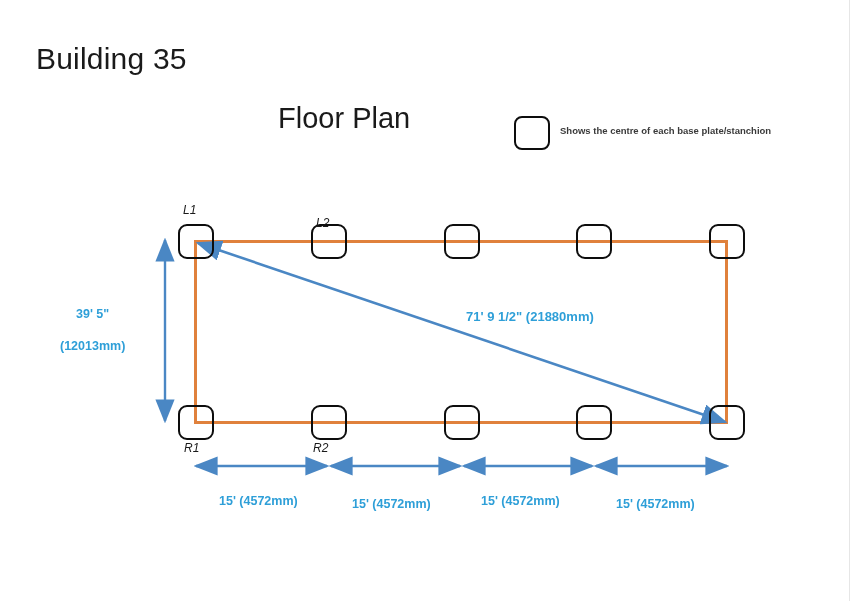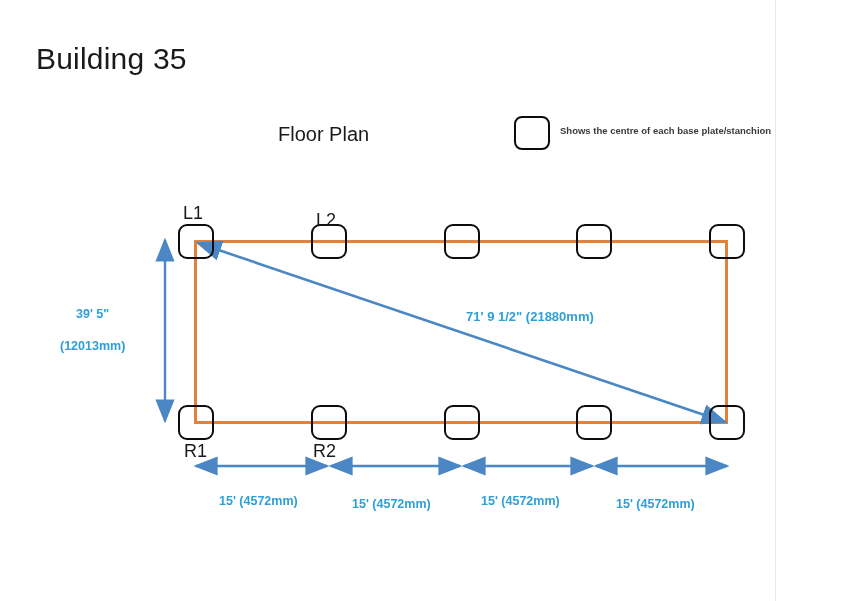--- a/index.html
+++ b/index.html
@@ -5,21 +5,21 @@
   html, body {
     margin: 0;
     padding: 0;
     background: #ffffff;
   }
   body {
     font-family: "Liberation Sans", sans-serif;
   }
   #slide {
     position: relative;
-    width: 776px;
+    width: 850px;
     height: 601px;
     background: #ffffff;
     overflow: hidden;
   }
   #slide::after {
     content: "";
     position: absolute;
     top: 0; right: 0;
     width: 1px; height: 601px;
     background: #e6e6e6;
@@ -32,22 +32,22 @@
     top: 42px;
     font-size: 30px;
     font-weight: 400;
     color: #1a1a1a;
     letter-spacing: 0.2px;
     white-space: nowrap;
   }
   .plan-title {
     position: absolute;
     left: 278px;
-    top: 123px;
-    font-size: 20px;
+    top: 102px;
+    font-size: 29px;
     font-weight: 400;
     color: #1a1a1a;
     white-space: nowrap;
     text-align: center;
   }
   .legend-caption {
     position: absolute;
     left: 560px;
     top: 125px;
     font-size: 9.5px;
@@ -73,25 +73,26 @@
     width: 36px;
     height: 35px;
     border: 2.6px solid #0d0d0d;
     border-radius: 9px;
     background: transparent;
     box-sizing: border-box;
     z-index: 6;
   }
   .node-label {
     position: absolute;
-    font-size: 18px;
+    font-size: 12px;
     font-weight: 400;
     color: #1a1a1a;
     white-space: nowrap;
     z-index: 7;
+    font-style: italic;
   }
 
   
   .orange-line {
     position: absolute;
     background: #e0813c;
     z-index: 3;
   }
 
   
@@ -138,21 +139,21 @@
   <div class="node" style="left:576px; top:224px;"></div>
   <div class="node" style="left:709px; top:224px;"></div>
 
   <div class="node" style="left:178px; top:405px;"></div>
   <div class="node" style="left:311px; top:405px;"></div>
   <div class="node" style="left:444px; top:405px;"></div>
   <div class="node" style="left:576px; top:405px;"></div>
   <div class="node" style="left:709px; top:405px;"></div>
 
   <div class="node-label" style="left:183px; top:203px;">L1</div>
-  <div class="node-label" style="left:316px; top:210px;">L2</div>
+  <div class="node-label" style="left:316px; top:216px;">L2</div>
   <div class="node-label" style="left:184px; top:441px;">R1</div>
   <div class="node-label" style="left:313px; top:441px;">R2</div>
 
   <svg class="dim-svg" viewBox="0 0 850 601">
     <defs>
       <marker id="arrowEnd" markerWidth="10" markerHeight="8" refX="9" refY="4" orient="auto" markerUnits="strokeWidth">
         <path d="M0,0 L10,4 L0,8 z" fill="#4a87c4"></path>
       </marker>
       <marker id="arrowStart" markerWidth="10" markerHeight="8" refX="1" refY="4" orient="auto" markerUnits="strokeWidth">
         <path d="M10,0 L0,4 L10,8 z" fill="#4a87c4"></path>

